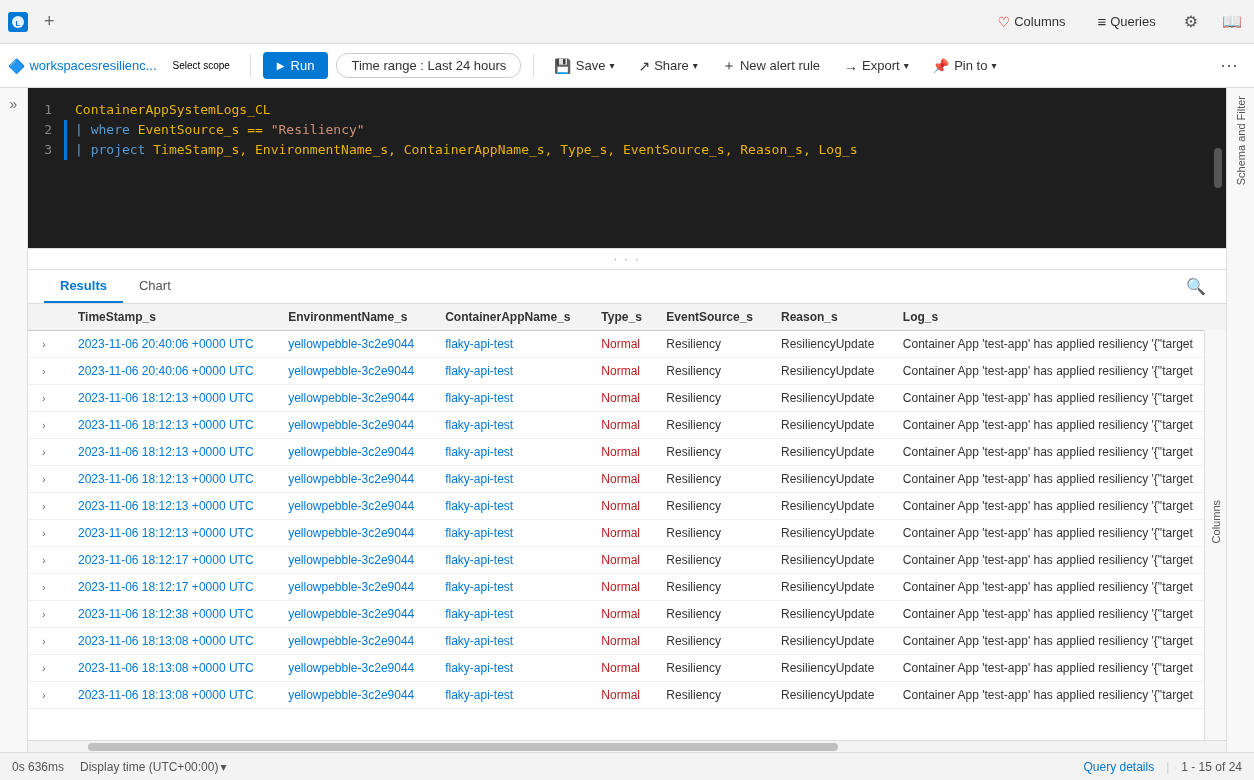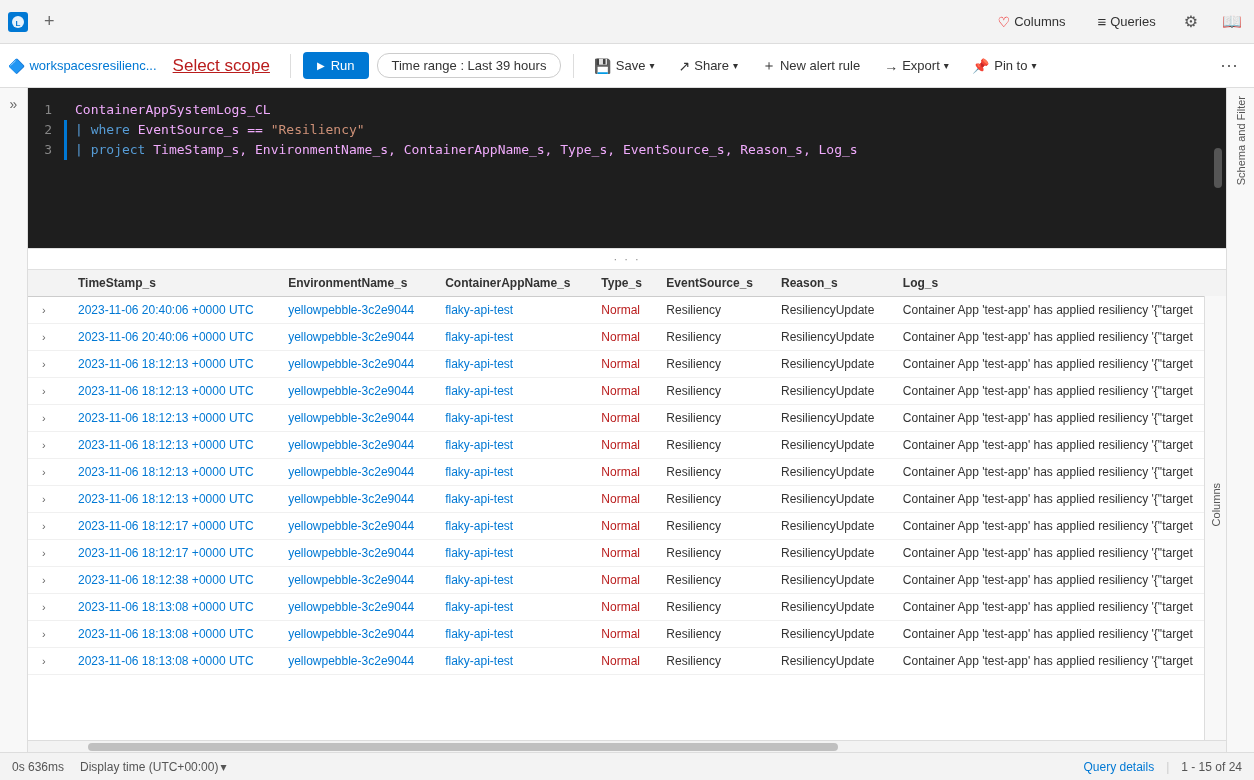--- a/index.html
+++ b/index.html
@@ -19,21 +19,21 @@
     .tb-btn { display: flex; align-items: center; gap: 4px; background: none; border: none; cursor: pointer; color: #333; font-size: 13px; padding: 4px 8px; }
     .heart-icon { color: #e00; font-size: 14px; }
     .gear-icon, .book-icon { font-size: 16px; color: #555; cursor: pointer; padding: 4px; }
 
     
     .toolbar {
       display: flex; align-items: center; background: #fff; border-bottom: 1px solid #ddd;
       height: 44px; padding: 0 8px; gap: 8px; flex-shrink: 0;
     }
     .workspace-btn { display: flex; align-items: center; gap: 4px; font-size: 13px; color: #0078d4; cursor: pointer; border: none; background: none; }
-    .select-scope-btn { color: #b91c1c; font-size: 17px; border: none; background: none; cursor: pointer; padding: 4px 8px; text-decoration: underline; }
+    .select-scope-btn { color: #000000; font-size: 10px; border: none; background: none; cursor: pointer; padding: 4px 8px; }
     .run-btn { display: flex; align-items: center; gap: 6px; background: #0078d4; color: #fff; border: none; border-radius: 4px; padding: 6px 14px; font-size: 13px; cursor: pointer; }
     .run-icon { font-size: 10px; }
     .time-range-btn { border: 1px solid #ccc; border-radius: 12px; padding: 4px 14px; background: #fff; font-size: 13px; cursor: pointer; color: #333; }
     .divider-v { width: 1px; height: 24px; background: #ddd; margin: 0 4px; }
     .action-btn { display: flex; align-items: center; gap: 4px; background: none; border: none; cursor: pointer; color: #333; font-size: 13px; padding: 4px 8px; border-radius: 4px; }
     .more-btn { margin-left: auto; background: none; border: none; cursor: pointer; font-size: 18px; color: #555; padding: 4px 8px; }
 
     
     .main-content { display: flex; flex: 1; overflow: hidden; }
 
@@ -42,21 +42,21 @@
 
     
     .editor-area { flex: 1; display: flex; flex-direction: column; overflow: hidden; }
     .code-editor { flex: 0 0 160px; background: #1e1e1e; color: #d4d4d4; font-family: 'Consolas', monospace; font-size: 13px; padding: 12px 0; overflow: hidden; position: relative; }
     .code-line { display: flex; align-items: flex-start; line-height: 20px; }
     .line-num { width: 36px; text-align: right; color: #858585; padding-right: 12px; flex-shrink: 0; user-select: none; }
     .line-bar { width: 3px; background: #0078d4; flex-shrink: 0; align-self: stretch; }
     .line-bar-empty { width: 3px; flex-shrink: 0; }
     .line-content { padding-left: 8px; flex: 1; }
     .kw-blue { color: #569cd6; }
-    .kw-white { color: #f0abfc; }
+    .kw-white { color: #eab308; }
     .kw-string { color: #ce9178; }
     .scroll-indicator { position: absolute; right: 4px; top: 50%; width: 8px; height: 40px; background: #555; border-radius: 4px; transform: translateY(-50%); }
     .collapse-handle { display: flex; justify-content: center; padding: 4px 0; background: #fff; border-top: 1px solid #e0e0e0; border-bottom: 1px solid #e0e0e0; cursor: pointer; color: #888; font-size: 11px; letter-spacing: 2px; }
 
     
     .results-panel { flex: 1; display: flex; flex-direction: column; overflow: hidden; }
     .results-tabs { display: flex; align-items: center; border-bottom: 1px solid #ddd; padding: 0 16px; background: #fff; }
     .results-tab { padding: 8px 16px; font-size: 13px; cursor: pointer; border-bottom: 2px solid transparent; color: #555; }
     .results-tab.active { border-bottom: 2px solid #0078d4; color: #0078d4; font-weight: 600; }
     .search-icon-btn { margin-left: auto; background: none; border: none; cursor: pointer; font-size: 16px; color: #555; padding: 4px; }
@@ -120,21 +120,21 @@
   <button class="workspace-btn">
     <span style="font-size:14px; color:#555;">🔷</span>
     <span>workspacesresilienc...</span>
   </button>
   <button class="select-scope-btn">Select scope</button>
   <div class="divider-v"></div>
   <button class="run-btn">
     <span class="run-icon">▶</span>
     <span>Run</span>
   </button>
-  <button class="time-range-btn">Time range :  Last 39 hours</button>
+  <button class="time-range-btn">Time range :  Last 24 hours</button>
   <div class="divider-v"></div>
   <button class="action-btn">
     <span style="font-size:14px;">💾</span>
     <span>Save</span>
     <span style="font-size:10px;">▾</span>
   </button>
   <button class="action-btn">
     <span style="font-size:14px;">↗</span>
     <span>Share</span>
     <span style="font-size:10px;">▾</span>
@@ -191,20 +191,25 @@
       </div>
       <div class="scroll-indicator"></div>
     </div>
 
     <div class="collapse-handle">
       <span>· · ·</span>
     </div>
 
     <div class="results-panel">
 
+      <div class="results-tabs">
+        <div class="results-tab active">Results</div>
+        <div class="results-tab">Chart</div>
+        <button class="search-icon-btn">🔍</button>
+      </div>
 
       <div class="table-wrapper">
         <div class="table-container">
           <table>
             <thead>
               <tr>
                 <th></th>
                 <th>TimeStamp_s</th>
                 <th>EnvironmentName_s</th>
                 <th>ContainerAppName_s</th>

